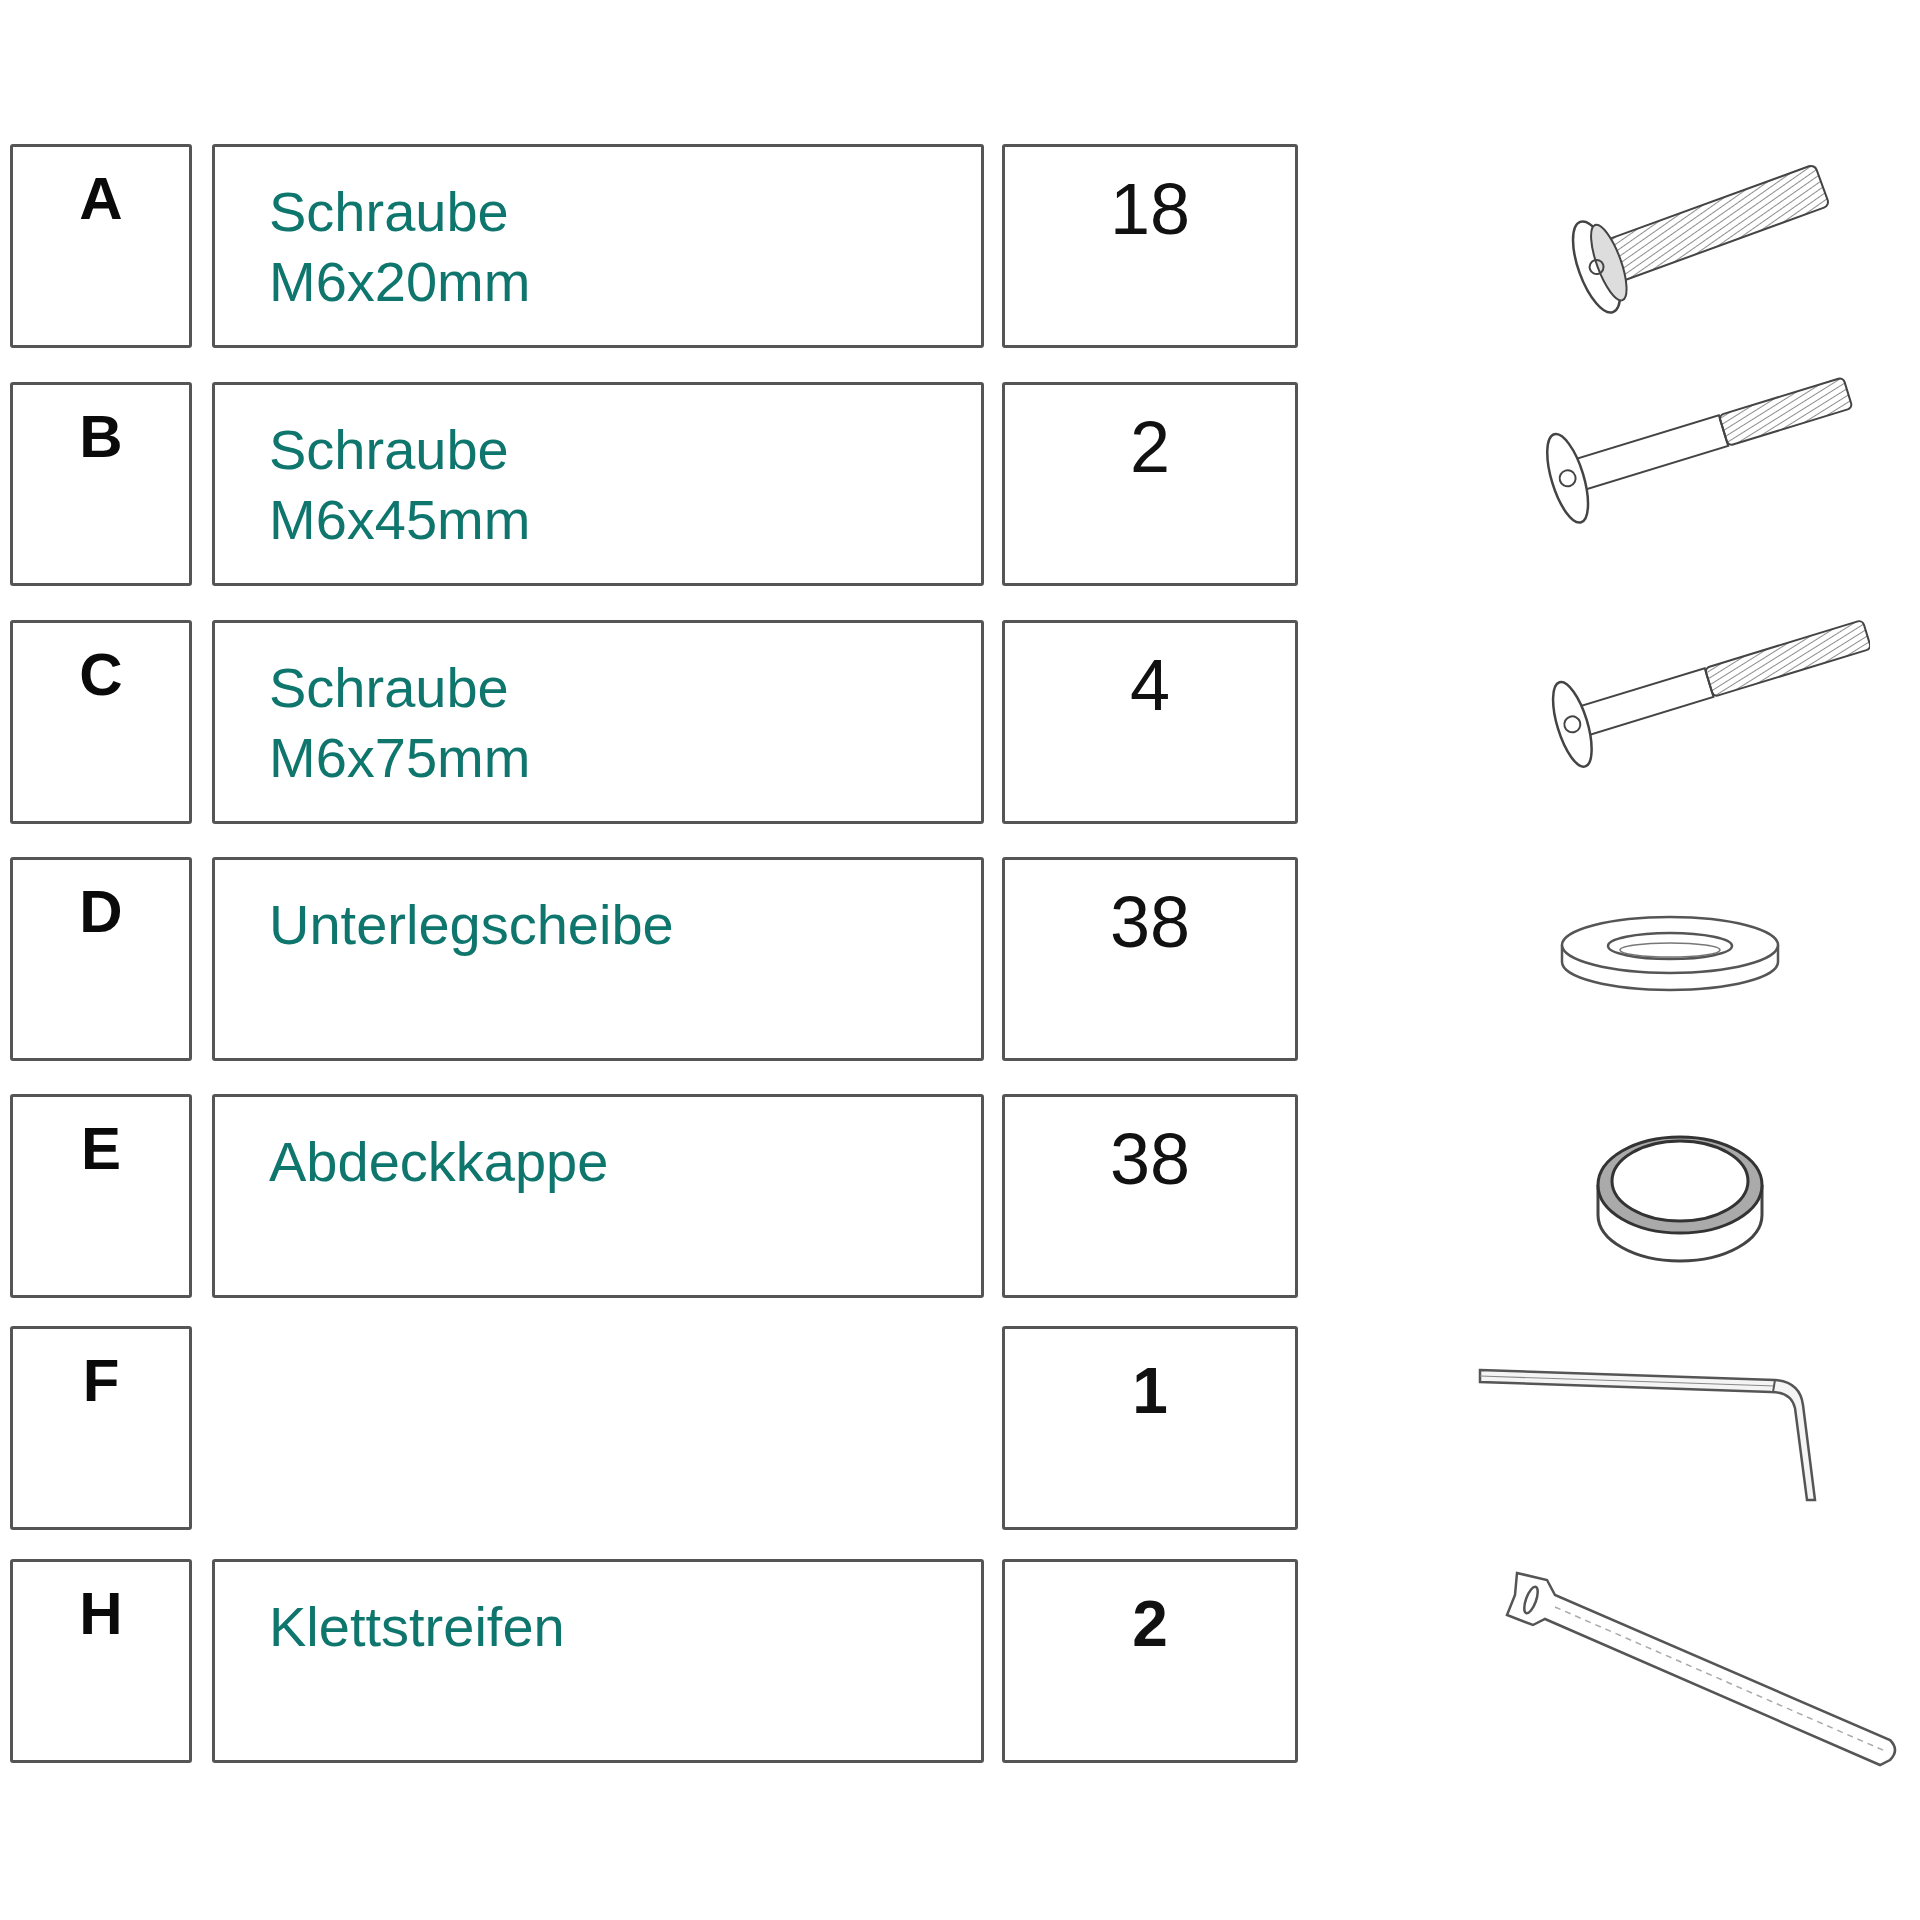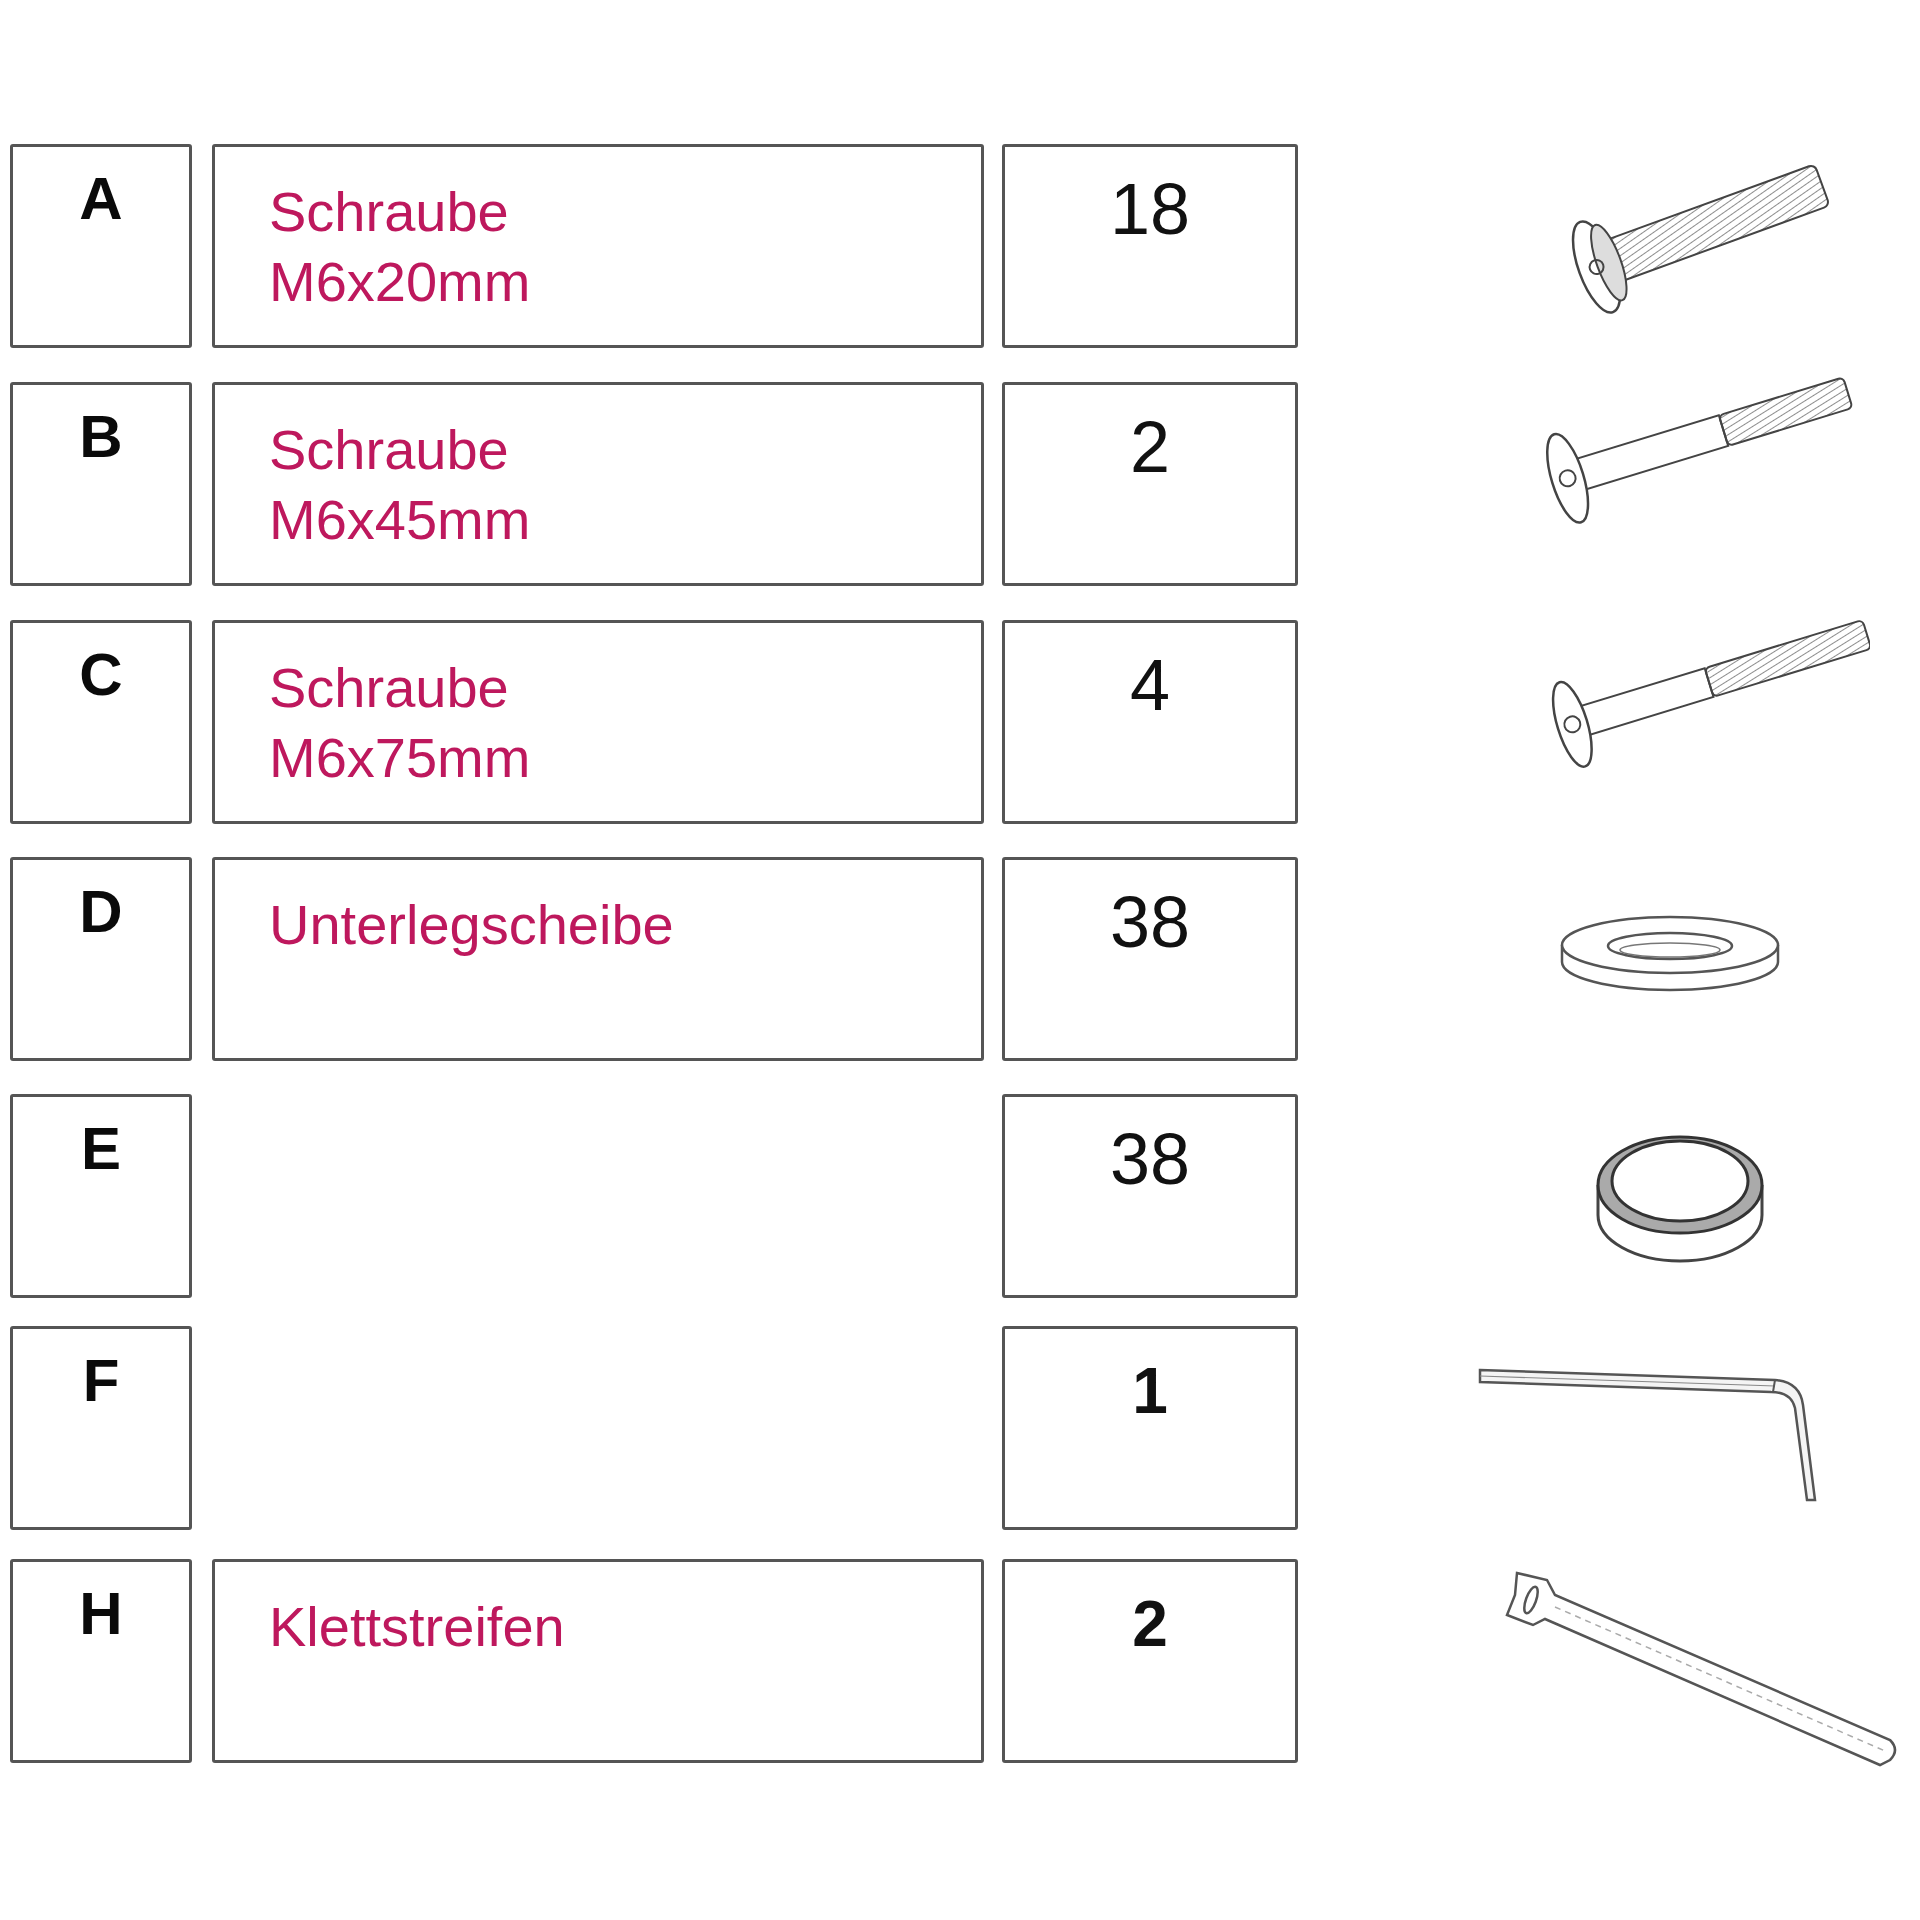--- a/index.html
+++ b/index.html
@@ -3,21 +3,21 @@
 <meta charset="utf-8">
 <style>
   html, body { margin:0; padding:0; background:#ffffff; }
   body { width:1920px; height:1920px; position:relative; overflow:hidden; font-family:"Liberation Sans", sans-serif; }
   .row { position:absolute; left:0; width:1920px; height:208px; }
   .box { position:absolute; top:0; height:204px; border:3px solid #555; border-radius:3px; background:#fff; box-sizing:border-box; }
   .letter { left:10px; width:182px; }
   .desc { left:212px; width:772px; }
   .qty { left:1002px; width:296px; }
   .letter span { position:absolute; top:22px; left:0; width:100%; text-align:center; font-weight:bold; font-size:60px; color:#0a0a0a; line-height:1; }
-  .desc span { position:absolute; top:30px; left:54px; font-size:56px; color:#be185d; line-height:70px; white-space:pre; }
+  .desc span { position:absolute; top:30px; left:54px; font-size:56px; color:#0f766e; line-height:70px; white-space:pre; }
   .qty span { position:absolute; top:26px; left:0; width:100%; text-align:center; font-size:72px; color:#111; line-height:1; }
   .qty span.bold { font-weight:bold; font-size:64px; top:30px; }
   .illus { position:absolute; }
   .illus svg { display:block; }
 </style>
 </head>
 <body>
 
 <div>
 
@@ -68,20 +68,23 @@
         <span>Unterlegscheibe</span>
       </div>
     <div class="box qty">
         <span>38</span>
       </div>
   </div>
 
   <div class="row" style="top:1094px">
     <div class="box letter">
         <span>E</span>
+      </div>
+    <div class="box desc">
+        <span>Abdeckkappe</span>
       </div>
     <div class="box qty">
         <span>38</span>
       </div>
   </div>
 
   <div class="row" style="top:1326px">
     <div class="box letter">
         <span>F</span>
       </div>

